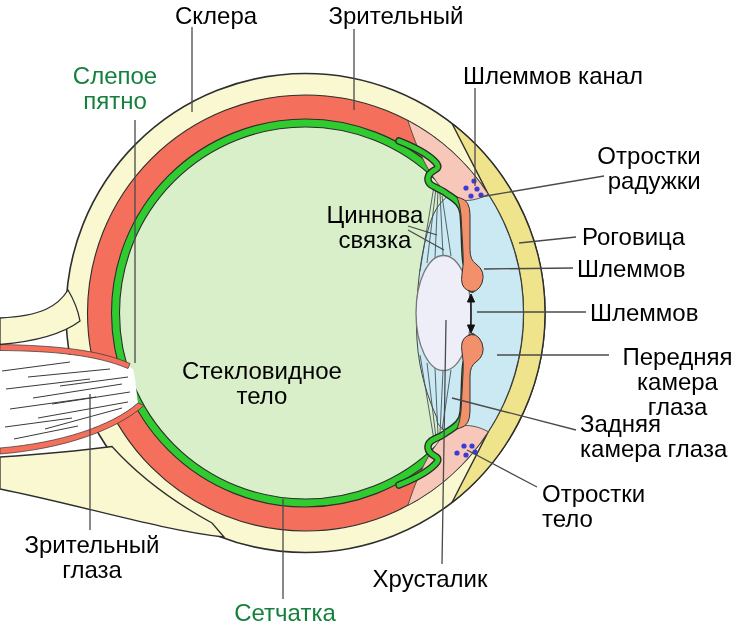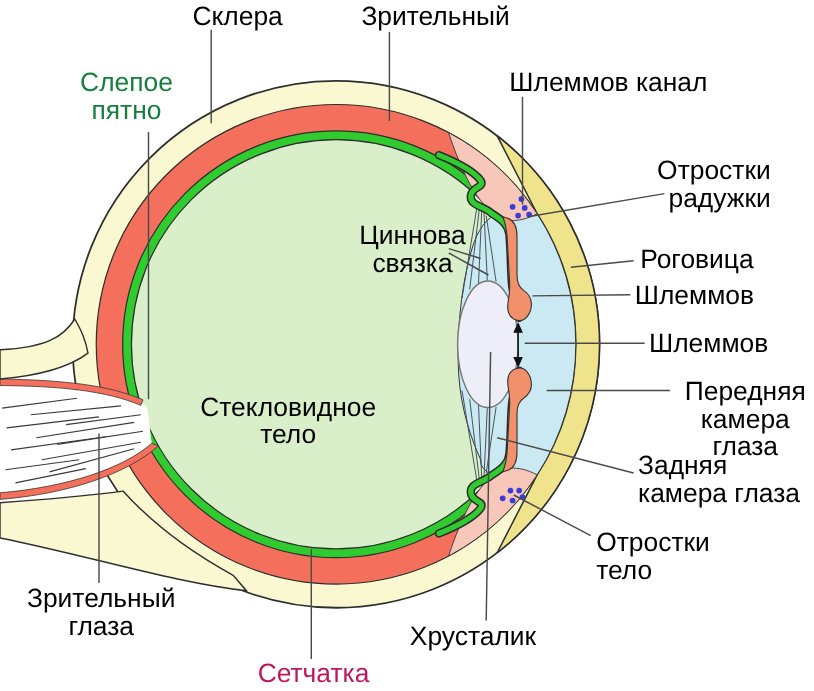--- a/index.html
+++ b/index.html
@@ -137,21 +137,21 @@
       <div class="diagram-label align-left" style="left: 582px; top: 224px; color: rgb(0, 0, 0);">Роговица</div>
       <div class="diagram-label align-left" style="left: 577px; top: 256px; color: rgb(0, 0, 0);">Шлеммов</div>
       <div class="diagram-label align-left" style="left: 590px; top: 300px; color: rgb(0, 0, 0);">Шлеммов</div>
       <div class="diagram-label align-left" style="left: 615px; top: 344px; color: rgb(0, 0, 0); text-align: center;">Передняя
 камера глаза</div>
       <div class="diagram-label align-left" style="left: 580px; top: 411px; color: rgb(0, 0, 0);">Задняя
 камера глаза</div>
       <div class="diagram-label align-left" style="left: 542px; top: 481px; color: rgb(0, 0, 0);">Отростки
 тело</div>
       <div class="diagram-label align-center" style="left: 430px; top: 566px; color: rgb(0, 0, 0);">Хрусталик</div>
-      <div class="diagram-label align-center" style="left: 285px; top: 600px; color: #be185d; text-align: right;">Сетчатка</div>
+      <div class="diagram-label align-center" style="left: 285px; top: 600px; color: #15803d; text-align: right;">Сетчатка</div>
       <div class="diagram-label align-center" style="left: 92px; top: 532px; color: rgb(0, 0, 0);">Зрительный
 глаза</div>
       <div class="diagram-label align-center" style="left: 344px; top: 202px; color: rgb(0, 0, 0); margin-left: 31px;">Циннова
 связка</div>
       <div class="diagram-label align-center" style="left: 262px; top: 344px; color: rgb(0, 0, 0); margin-top: 14px;">Стекловидное
 тело</div>
     </div>
 </div>
 
 </body></html>

